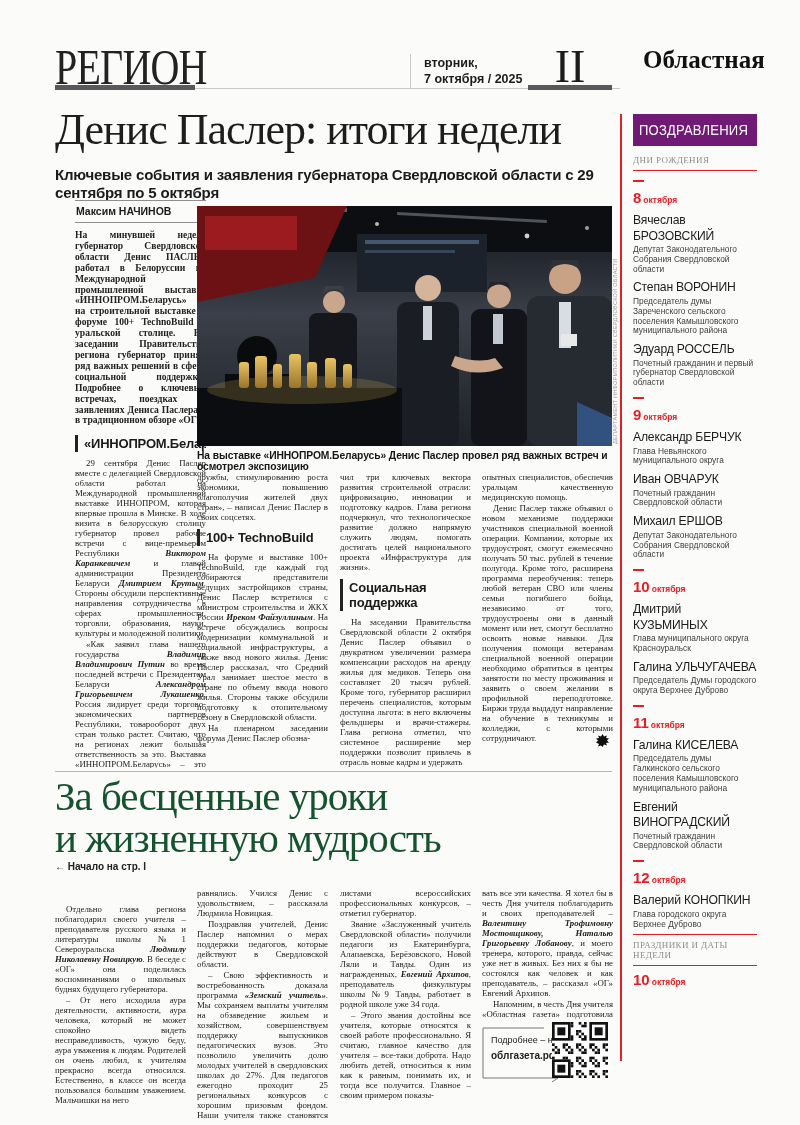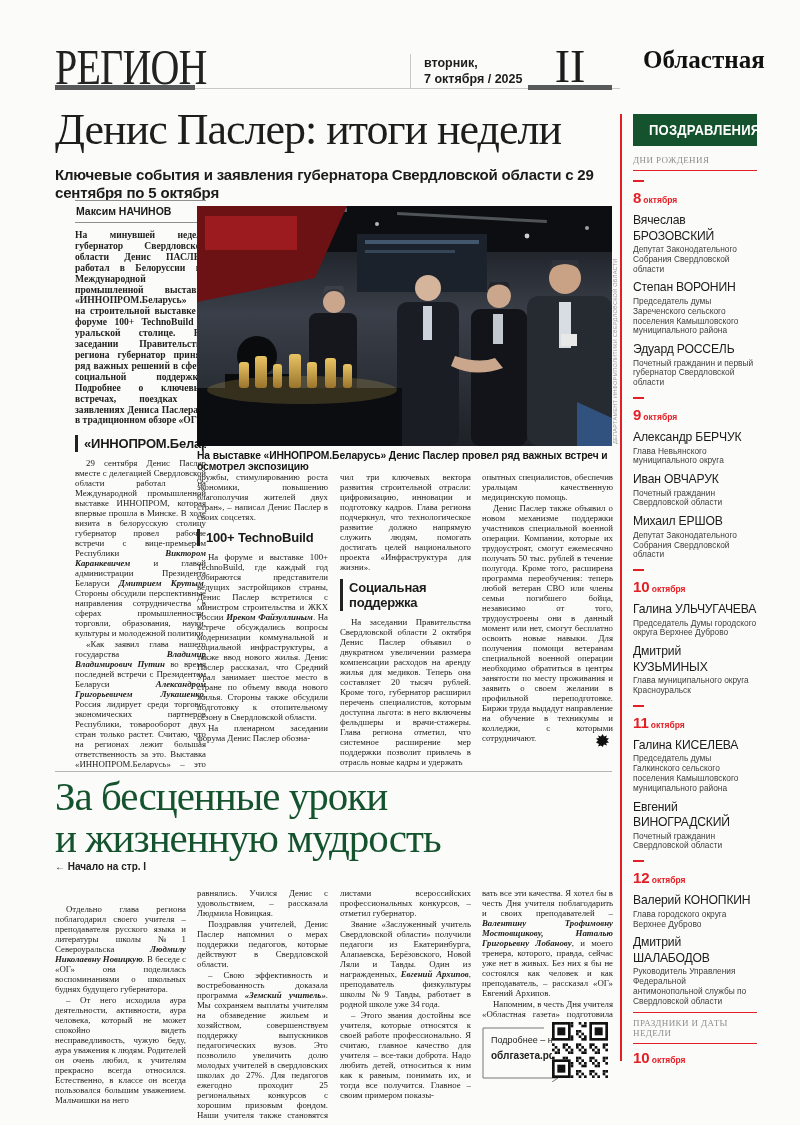--- a/index.html
+++ b/index.html
@@ -44,22 +44,22 @@
 
   
   .qr-note{left:482px;top:1024px;width:126px;height:58px;}
   .qr-note .txt{position:absolute;left:9px;top:10px;font-size:9px;line-height:1.5;color:#222;}
   .qr-note .txt b{font-size:10px;}
   .qr-box{position:absolute;right:0;top:-2px;width:56px;height:56px;background:#fff;}
 
   
   .sb-vline{left:620px;top:114px;width:2px;height:947px;background:#e31e24;}
   .sidebar{left:633px;top:114px;width:124px;}
-  .sb-title{background:#14532d;color:#fff;font-weight:700;font-size:14.5px;letter-spacing:.2px;
-            padding:8px 16px;margin-bottom:9px;}
+  .sb-title{background:#701a75;color:#fff;font-weight:400;font-size:14.5px;letter-spacing:.2px;
+            padding:8px 6px;margin-bottom:9px;}
   .sb-label{color:#8d8d8d;font-size:9px;letter-spacing:.4px;margin:2px 0 5px;font-family:Liberation Serif, serif;}
   .redhr{height:0;border:none;border-top:1.5px solid #e31e24;margin:0 0 5px;}
   .sb-group{padding-top:2px;margin-bottom:4px;}
   .sb-group.dashed::before,.hol-item.dashed::before{content:"";display:block;width:11px;height:2px;
             background:#e31e24;margin:2px 0 7px;}
   .sb-date{margin-bottom:2px;}
   .sb-num{color:#e31e24;font-weight:700;font-size:15px;}
   .sb-month{color:#e31e24;font-weight:700;font-size:8.5px;margin-left:2px;}
   .sb-person{margin-bottom:5px;}
   .sb-name{font-size:13.5px;letter-spacing:-.2px;color:#1c1c1c;width:138px;line-height:1.15;
@@ -357,48 +357,44 @@
           <div class="sb-desc">Почетный гражданин Свердловской области</div>
         </div>
         <div class="sb-person">
           <div class="sb-name">Михаил ЕРШОВ</div>
           <div class="sb-desc">Депутат Законодательного Собрания Свердловской области</div>
         </div>
       </div>
       <div class="sb-group dashed">
         <div class="sb-date"><span class="sb-num">10</span><span class="sb-month">октября</span></div>
         <div class="sb-person">
+          <div class="sb-name">Дмитрий КУЗЬМИНЫХ</div>
+          <div class="sb-desc">Глава муниципального округа Красноуральск</div>
+        </div>
+        <div class="sb-person">
           <div class="sb-name">Галина УЛЬЧУГАЧЕВА</div>
           <div class="sb-desc">Председатель Думы городского округа Верхнее Дуброво</div>
         </div>
-        <div class="sb-person">
-          <div class="sb-name">Дмитрий КУЗЬМИНЫХ</div>
-          <div class="sb-desc">Глава муниципального округа Красноуральск</div>
-        </div>
       </div>
       <div class="sb-group dashed">
         <div class="sb-date"><span class="sb-num">11</span><span class="sb-month">октября</span></div>
         <div class="sb-person">
           <div class="sb-name">Галина КИСЕЛЕВА</div>
           <div class="sb-desc">Председатель думы Галкинского сельского поселения Камышловского муниципального района</div>
         </div>
         <div class="sb-person">
           <div class="sb-name">Евгений ВИНОГРАДСКИЙ</div>
           <div class="sb-desc">Почетный гражданин Свердловской области</div>
         </div>
       </div>
       <div class="sb-group dashed">
         <div class="sb-date"><span class="sb-num">12</span><span class="sb-month">октября</span></div>
         <div class="sb-person">
           <div class="sb-name">Валерий КОНОПКИН</div>
           <div class="sb-desc">Глава городского округа Верхнее Дуброво</div>
-        </div>
-        <div class="sb-person">
-          <div class="sb-name">Дмитрий ШАЛАБОДОВ</div>
-          <div class="sb-desc">Руководитель Управления Федеральной антимонопольной службы по Свердловской области</div>
         </div>
       </div>
     </div>
   <hr class="redhr" style="margin-top:4px;">
   <div class="sb-label">ПРАЗДНИКИ И ДАТЫ НЕДЕЛИ</div>
   <hr class="redhr">
   <div id="holiday-list">
       <div class="hol-item">
         <div class="sb-date"><span class="sb-num">10</span><span class="sb-month">октября</span></div>
       </div>

